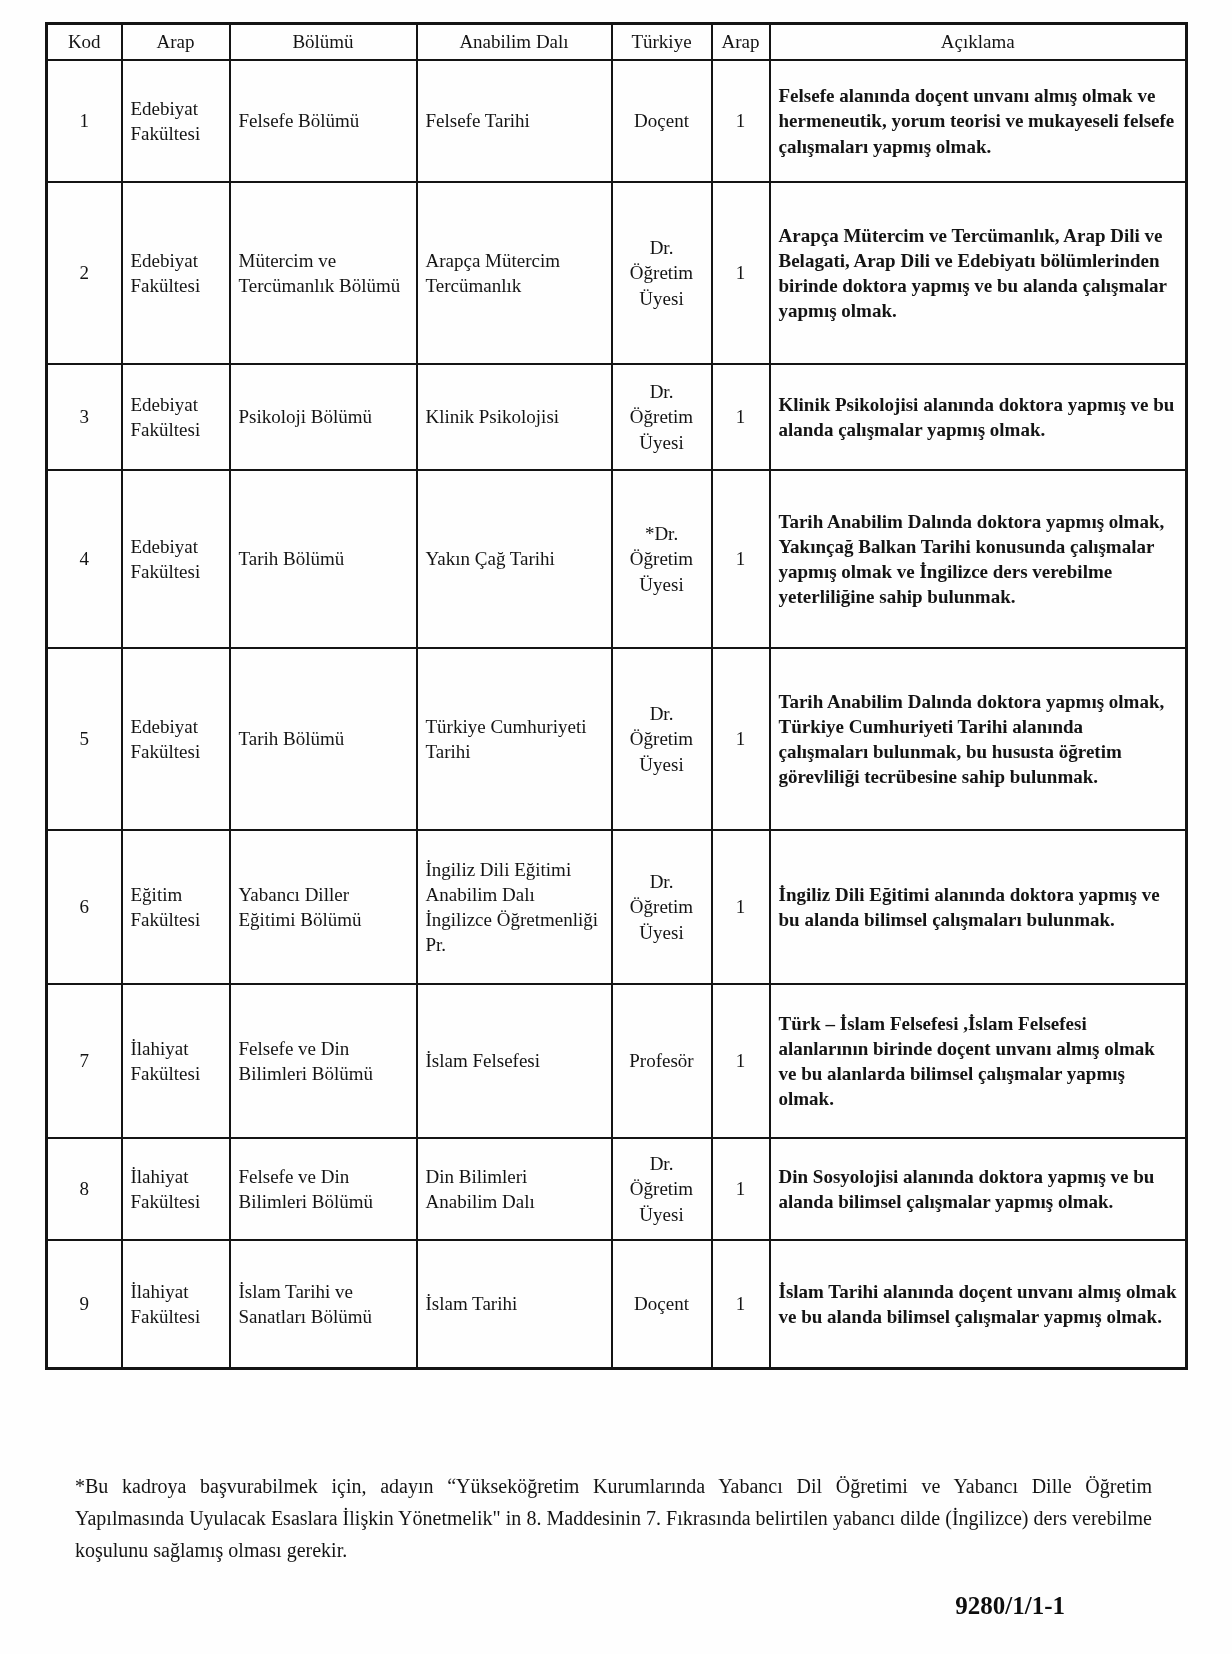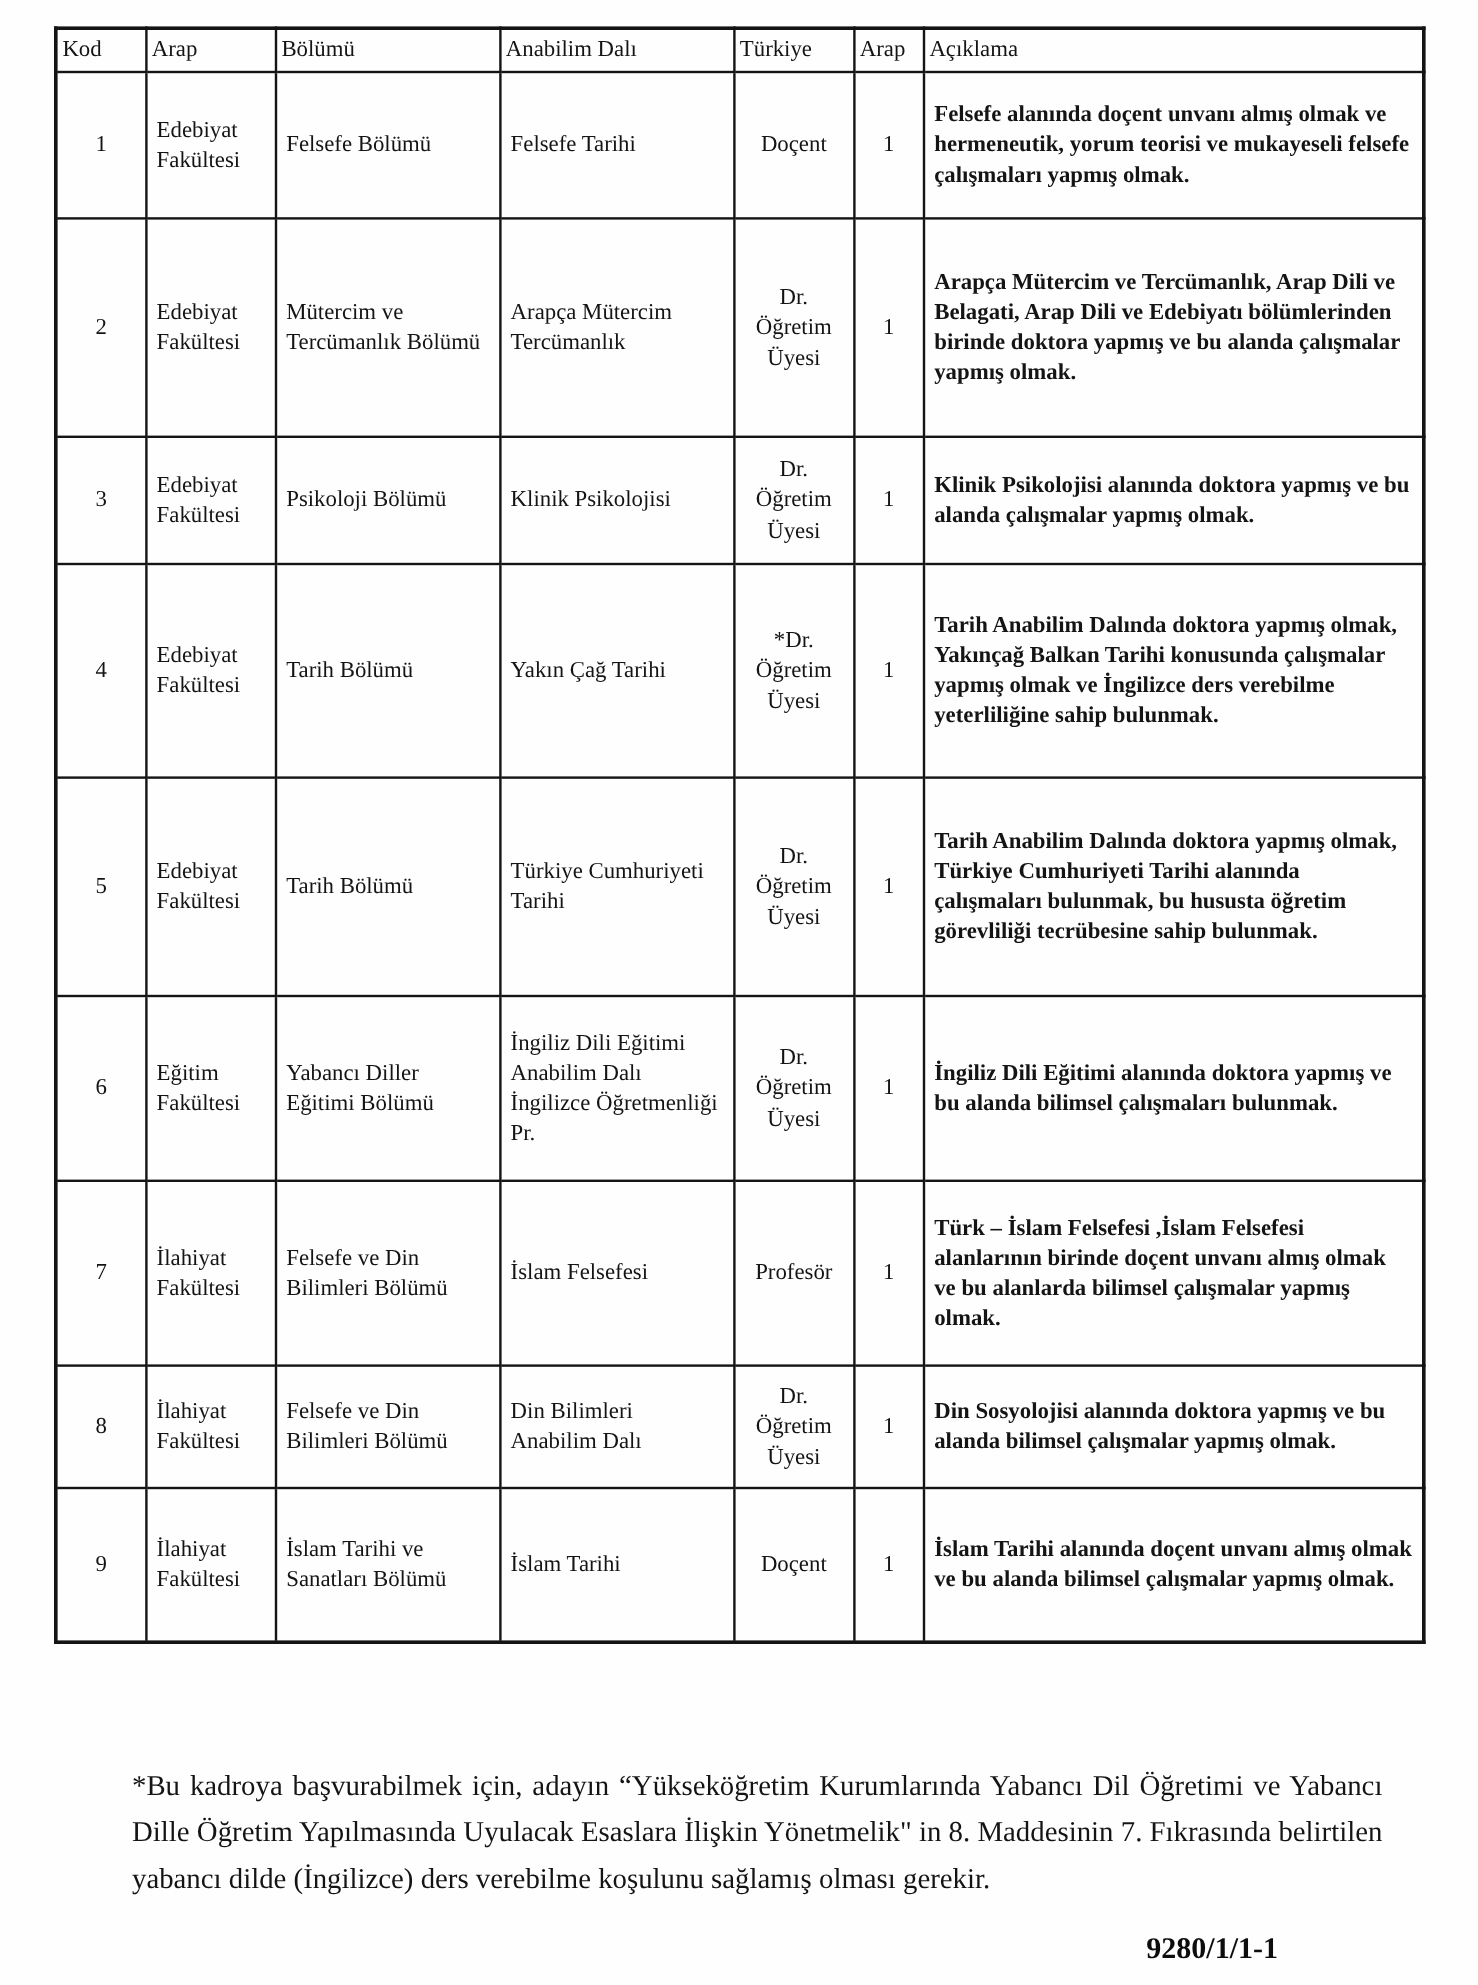--- a/index.html
+++ b/index.html
@@ -35,21 +35,21 @@
     color: #141414;
   }
   table.jobs th, table.jobs td {
     border: 2px solid #141414;
     padding: 4px 8px;
     vertical-align: middle;
     overflow-wrap: break-word;
   }
   table.jobs thead th {
     font-weight: normal;
-    text-align: left;
+    text-align: center;
     height: 30px;
     padding: 2px 4px;
   }
   col.c-kod      { width: 75px; }
   col.c-birim    { width: 108px; }
   col.c-bolumu   { width: 187px; }
   col.c-anabilim { width: 195px; }
   col.c-unvani   { width: 100px; }
   col.c-adet     { width: 58px; }
   col.c-aciklama { width: 417px; }
@@ -62,22 +62,22 @@
   tbody tr:nth-child(2) td { height: 172px; }
   tbody tr:nth-child(3) td { height: 96px; }
   tbody tr:nth-child(4) td { height: 168px; }
   tbody tr:nth-child(5) td { height: 172px; }
   tbody tr:nth-child(6) td { height: 144px; }
   tbody tr:nth-child(7) td { height: 144px; }
   tbody tr:nth-child(8) td { height: 92px; }
   tbody tr:nth-child(9) td { height: 118px; }
 
   .footnote {
-    margin: 100px 80px 0 110px;
-    font-size: 24px;
+    margin: 100px 80px 0 75px;
+    font-size: 20px;
     line-height: 1.6;
     text-align: justify;
     color: #141414;
   }
   .docnum {
     margin-top: 26px;
     padding-right: 167px;
     text-align: right;
     font-size: 25px;
     font-weight: bold;

